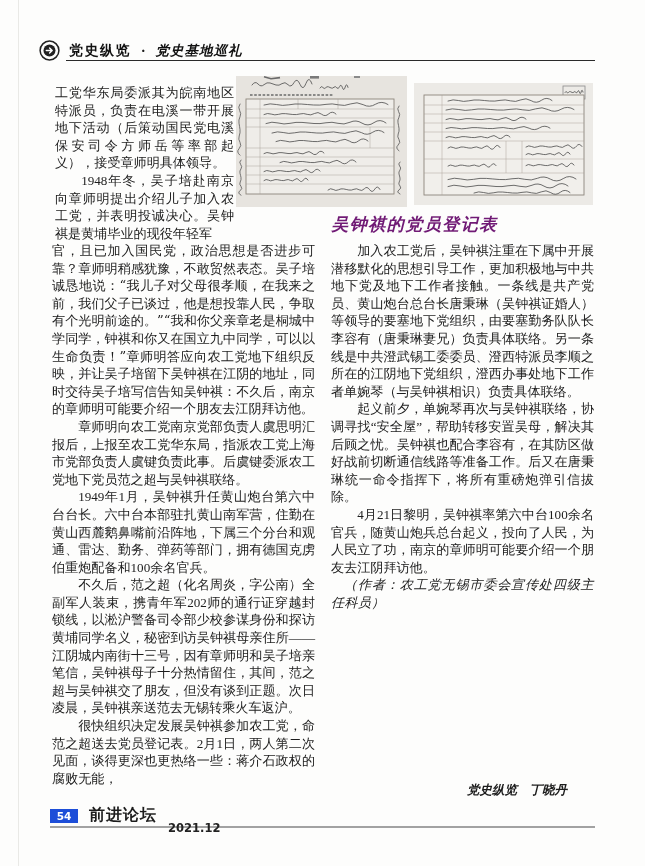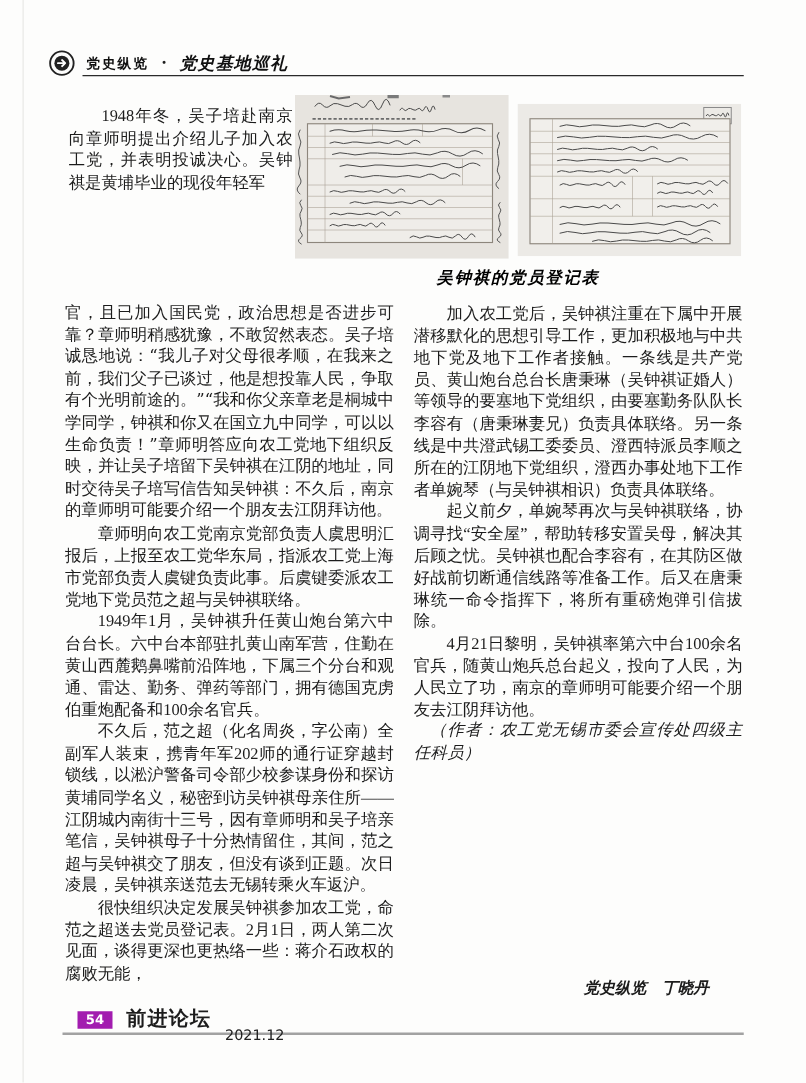--- a/index.html
+++ b/index.html
@@ -8,21 +8,21 @@
     font-family:"DejaVu Serif","Liberation Serif",serif;color:#1c1c1c;
     overflow:hidden;
   }
   .page-edge{position:absolute;left:18px;top:0;bottom:0;width:1px;background:#e9e9e6;}
 
   
   .header{position:absolute;left:39px;top:40px;display:flex;align-items:center;gap:9px;}
   .header-icon{width:21px;height:21px;flex:0 0 auto;}
   .header-title{
     font-family:"DejaVu Sans","Liberation Sans",sans-serif;
-    font-weight:bold;font-size:11px;letter-spacing:1.5px;color:#111;
+    font-weight:bold;font-size:14px;letter-spacing:1.5px;color:#111;
   }
   .header-sub{font-size:13.5px;font-weight:bold;font-style:italic;letter-spacing:1px;color:#111;}
   .header-dot{font-size:13px;font-weight:bold;margin:0 1px;}
   .header-rule{position:absolute;left:66px;top:60px;width:529px;height:1px;background:#2a2a2a;}
 
   
   .btxt p{margin:0;text-align:justify;font-size:13.1px;line-height:17.6px;}
   .btxt p.indent{text-indent:2em;font-family:Liberation Serif, serif;}
   .intro-col{position:absolute;left:55px;top:84px;width:179px;}
   .col-left{position:absolute;left:52px;top:242px;width:263px;}
@@ -32,33 +32,33 @@
   .editor-credit{
     position:absolute;left:331px;top:782px;width:263px;box-sizing:border-box;
     padding-right:27px;text-align:right;font-size:12.5px;font-weight:bold;font-style:italic;
   }
 
   
   .figure{position:absolute;left:236px;top:76px;width:357px;}
   .scans{display:flex;gap:7px;align-items:flex-start;}
   .scan{display:block;}
   .scan-right{margin-top:7px;}
-  .caption{margin-top:6px;text-align:center;font-size:13px;font-weight:bold;
-    font-style:italic;letter-spacing:1.5px;color:#000000;font-family:Liberation Mono, monospace;}
+  .caption{margin-top:6px;text-align:center;font-size:17px;font-weight:bold;
+    font-style:italic;letter-spacing:1.5px;color:#701a75;font-family:Liberation Mono, monospace;}
 
   
   .footer{position:absolute;left:50px;top:808px;width:545px;}
   .footer-row{display:flex;align-items:center;gap:11px;height:15px;}
   .page-num{
-    margin-left:12px;background:#a21caf;color:#fff;min-width:28px;text-align:center;
+    background:#1d4ed8;color:#fff;min-width:28px;text-align:center;
     font-family:"DejaVu Sans","Liberation Sans",sans-serif;font-weight:bold;font-size:10.5px;
     padding:1px 0;line-height:12px;
   }
   .journal{font-family:"DejaVu Sans","Liberation Sans",sans-serif;font-weight:bold;font-size:16px;letter-spacing:1px;}
-  .issue{font-family:"DejaVu Sans","Liberation Sans",sans-serif;font-weight:normal;font-size:11.5px;color:#222;margin-top:25px;}
+  .issue{font-family:"DejaVu Sans","Liberation Sans",sans-serif;font-weight:bold;font-size:11.5px;color:#222;margin-top:25px;}
   .footer-rule{margin-top:3px;height:2px;background:#a2a2a2;}
 </style>
 </head>
 <body>
 
 <svg width="0" height="0" style="position:absolute" aria-hidden="true">
   <defs>
     <path id="sq" d="M0 0 q2 -2.6 4 -0.6 t4 0.4 t4 -1 t4 1.2 t4 -0.8 t4 0.6 t4 -1.2 t4 1 t4 -0.6 t4 0.4" fill="none" stroke="#4a4a4a" stroke-width="0.8" stroke-linecap="round" vector-effect="non-scaling-stroke"></path>
     <path id="sqv" d="M0 0 q-2.4 2 -0.4 4 t0.4 4 t-1 4 t1 4 t-0.8 4 t0.8 4 t-1 4 t1 4" fill="none" stroke="#555" stroke-width="0.8" stroke-linecap="round" vector-effect="non-scaling-stroke"></path>
   </defs>
@@ -72,20 +72,21 @@
     <circle cx="10.5" cy="10.5" r="6" fill="#222"></circle>
     <path d="M7.3 10.5 h5.6 M10.6 8 l2.6 2.5 l-2.6 2.5" fill="none" stroke="#fff" stroke-width="1.4" stroke-linecap="round" stroke-linejoin="round"></path>
   </svg>
   <span class="header-title">党史纵览</span>
   <span class="header-dot">·</span>
   <span class="header-sub">党史基地巡礼</span>
 </div>
 <div class="header-rule"></div>
 
 <div class="intro-col btxt">
+  <p>工党华东局委派其为皖南地区特派员，负责在电溪一带开展地下活动（后策动国民党电溪保安司令方师岳等率部起义），接受章师明具体领导。</p>
   <p class="indent">1948年冬，吴子培赴南京向章师明提出介绍儿子加入农工党，并表明投诚决心。吴钟祺是黄埔毕业的现役年轻军</p>
 </div>
 
 <div class="figure">
   <div class="scans">
     <svg class="scan" width="171" height="131" viewBox="0 0 171 131">
       <rect x="0" y="0" width="171" height="131" fill="#e7e4df"></rect>
       <path d="M28 0.8 l7 2 l9 -1.2" stroke="#6a6a6a" stroke-width="1.6" fill="none"></path>
       <rect x="74" y="0" width="9" height="2.6" fill="#7a7a7a"></rect>
       <rect x="118" y="0" width="6" height="2" fill="#8a8a8a"></rect>

